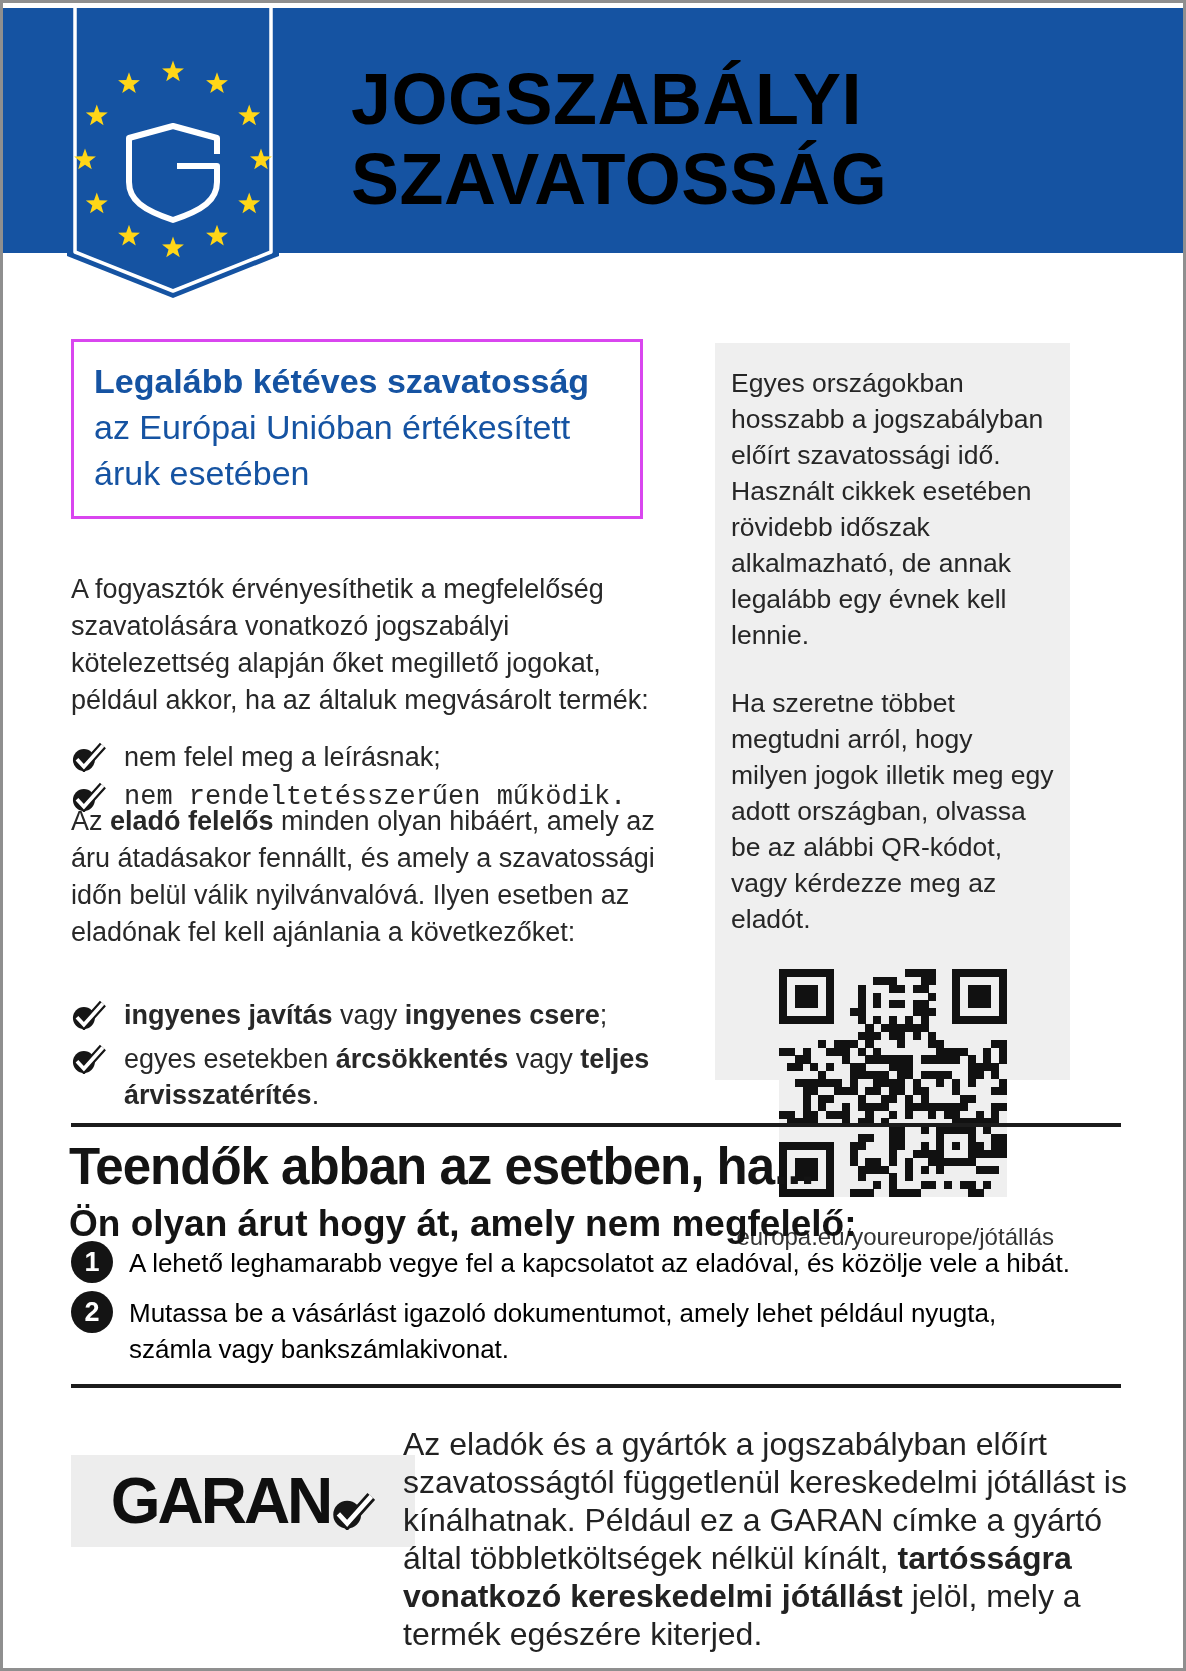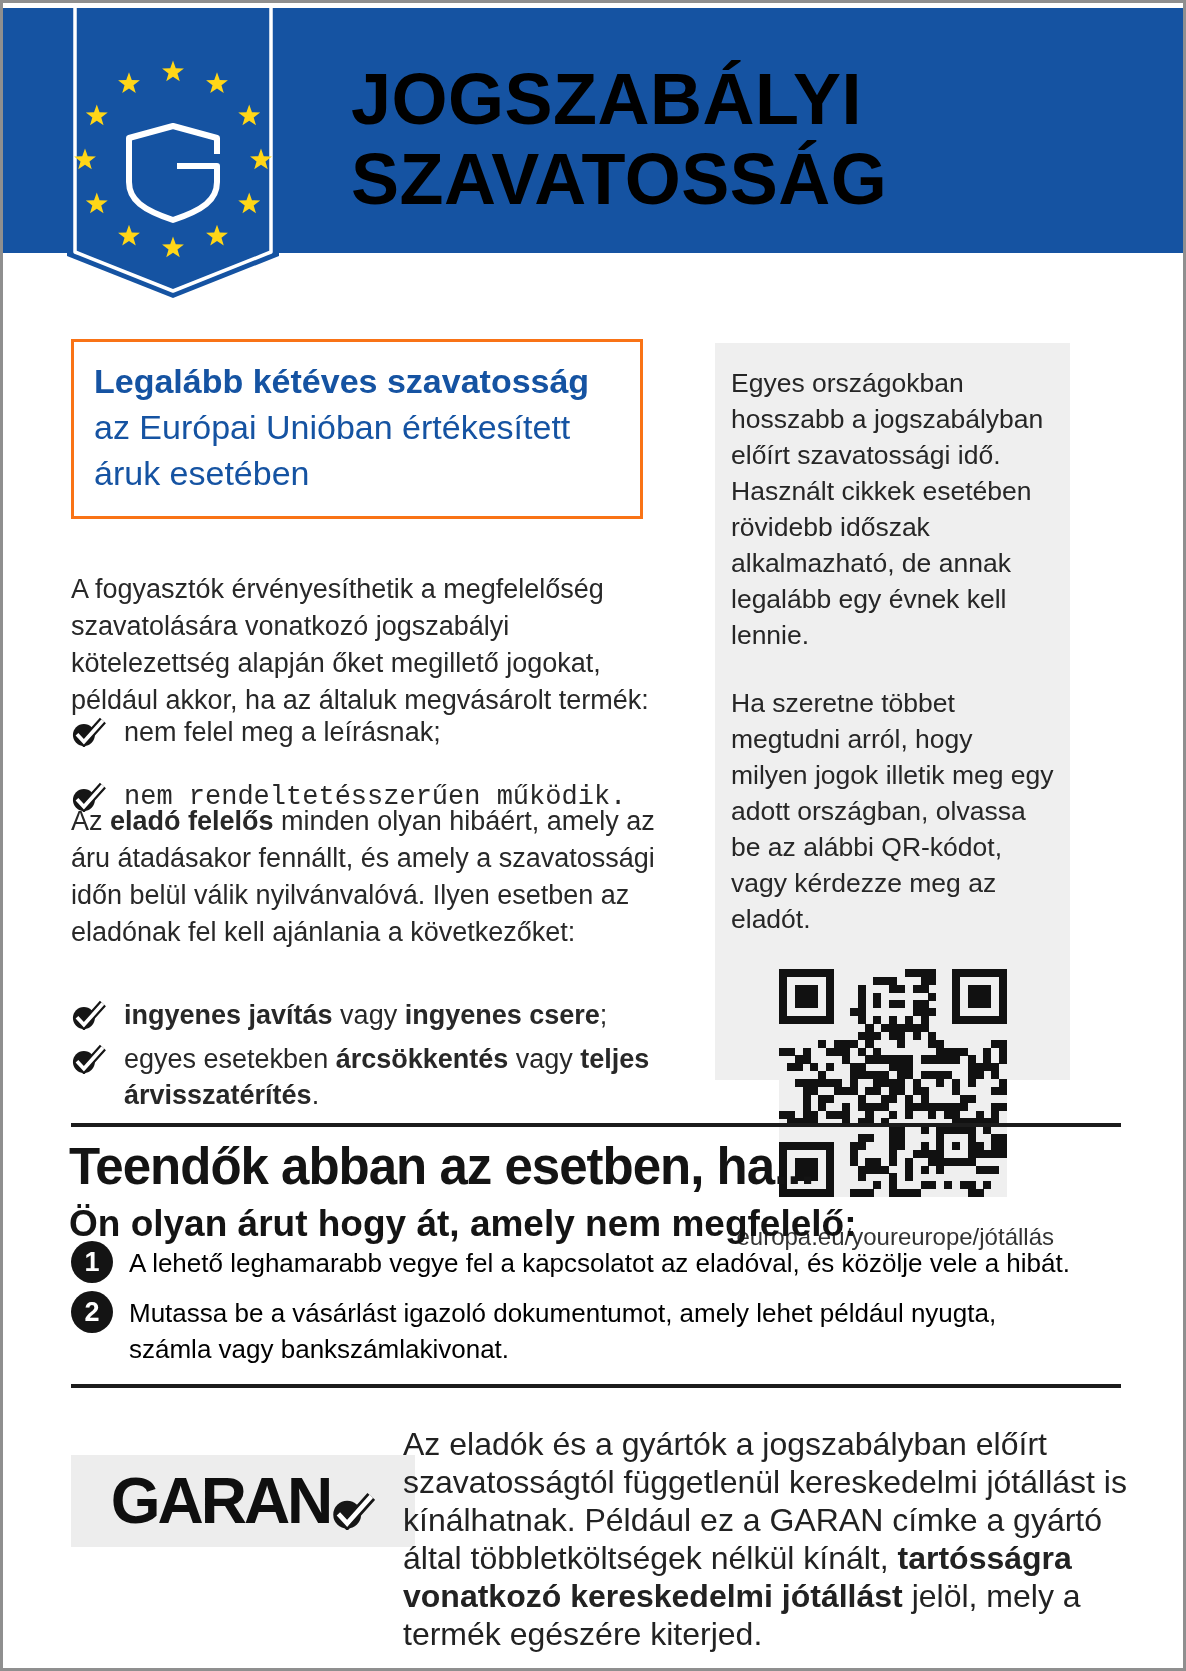--- a/index.html
+++ b/index.html
@@ -6,34 +6,34 @@
   .page{position:relative;width:1186px;height:1671px;background:#fff;
         border:3px solid #8f8f8f;box-sizing:border-box;overflow:hidden;
         font-family:"Liberation Sans",sans-serif;}
   
   .band{position:absolute;left:0;top:5px;width:100%;height:245px;background:#1553a2;}
   .pennant{position:absolute;left:64px;top:5px;width:212px;height:292px;}
   .title{position:absolute;left:348px;top:56px;color:#000000;font-weight:bold;
          font-size:72px;line-height:80px;letter-spacing:0.5px;}
   
   .intro-box{position:absolute;left:68px;top:336px;width:572px;box-sizing:border-box;
-             border:3px solid #f97316;padding:16px 20px 20px;color:#1553a2;
+             border:3px solid #d946ef;padding:16px 20px 20px;color:#1553a2;
              font-size:34px;line-height:46px;}
   .b{font-weight:bold;}
   
   .body{position:absolute;left:68px;width:588px;font-size:27px;line-height:37px;
         color:#282828;margin:0;}
   .p1{top:568px;}
   .p2{top:800px;}
   .brow{position:absolute;left:68px;width:590px;display:flex;gap:18px;}
   .chk{width:35px;height:30px;flex:none;margin-top:3px;}
   .chk-outline{stroke:#161616;stroke-width:7;fill:none;}
   .chk-mark{stroke:#fff;stroke-width:3.2;fill:none;}
   .btext{font-size:27px;line-height:36px;color:#282828;}
-  .br1{top:711px;}.br2{top:776px;font-family:Liberation Mono, monospace;}.br3{top:994px;}.br4{top:1038px;}
+  .br1{top:736px;}.br2{top:776px;font-family:Liberation Mono, monospace;}.br3{top:994px;}.br4{top:1038px;}
   
   .gray-panel{position:absolute;left:712px;top:340px;width:355px;height:737px;
               background:#efefef;box-sizing:border-box;padding:22px 16px;}
   .gray-panel p{margin:0 0 32px;font-size:26.5px;line-height:36px;color:#262626;}
   .qr-svg{display:block;margin:2px auto 0;width:228px;height:228px;background:#efefef;}
   .qr-caption{margin-top:26px;text-align:right;font-size:24px;color:#333;}
   
   .divider{position:absolute;left:68px;width:1050px;height:4px;background:#1c1c1c;}
   .d1{top:1120px;}.d2{top:1381px;}
   .h1{position:absolute;left:66px;top:1134px;margin:0;font-size:51px;font-weight:bold;

